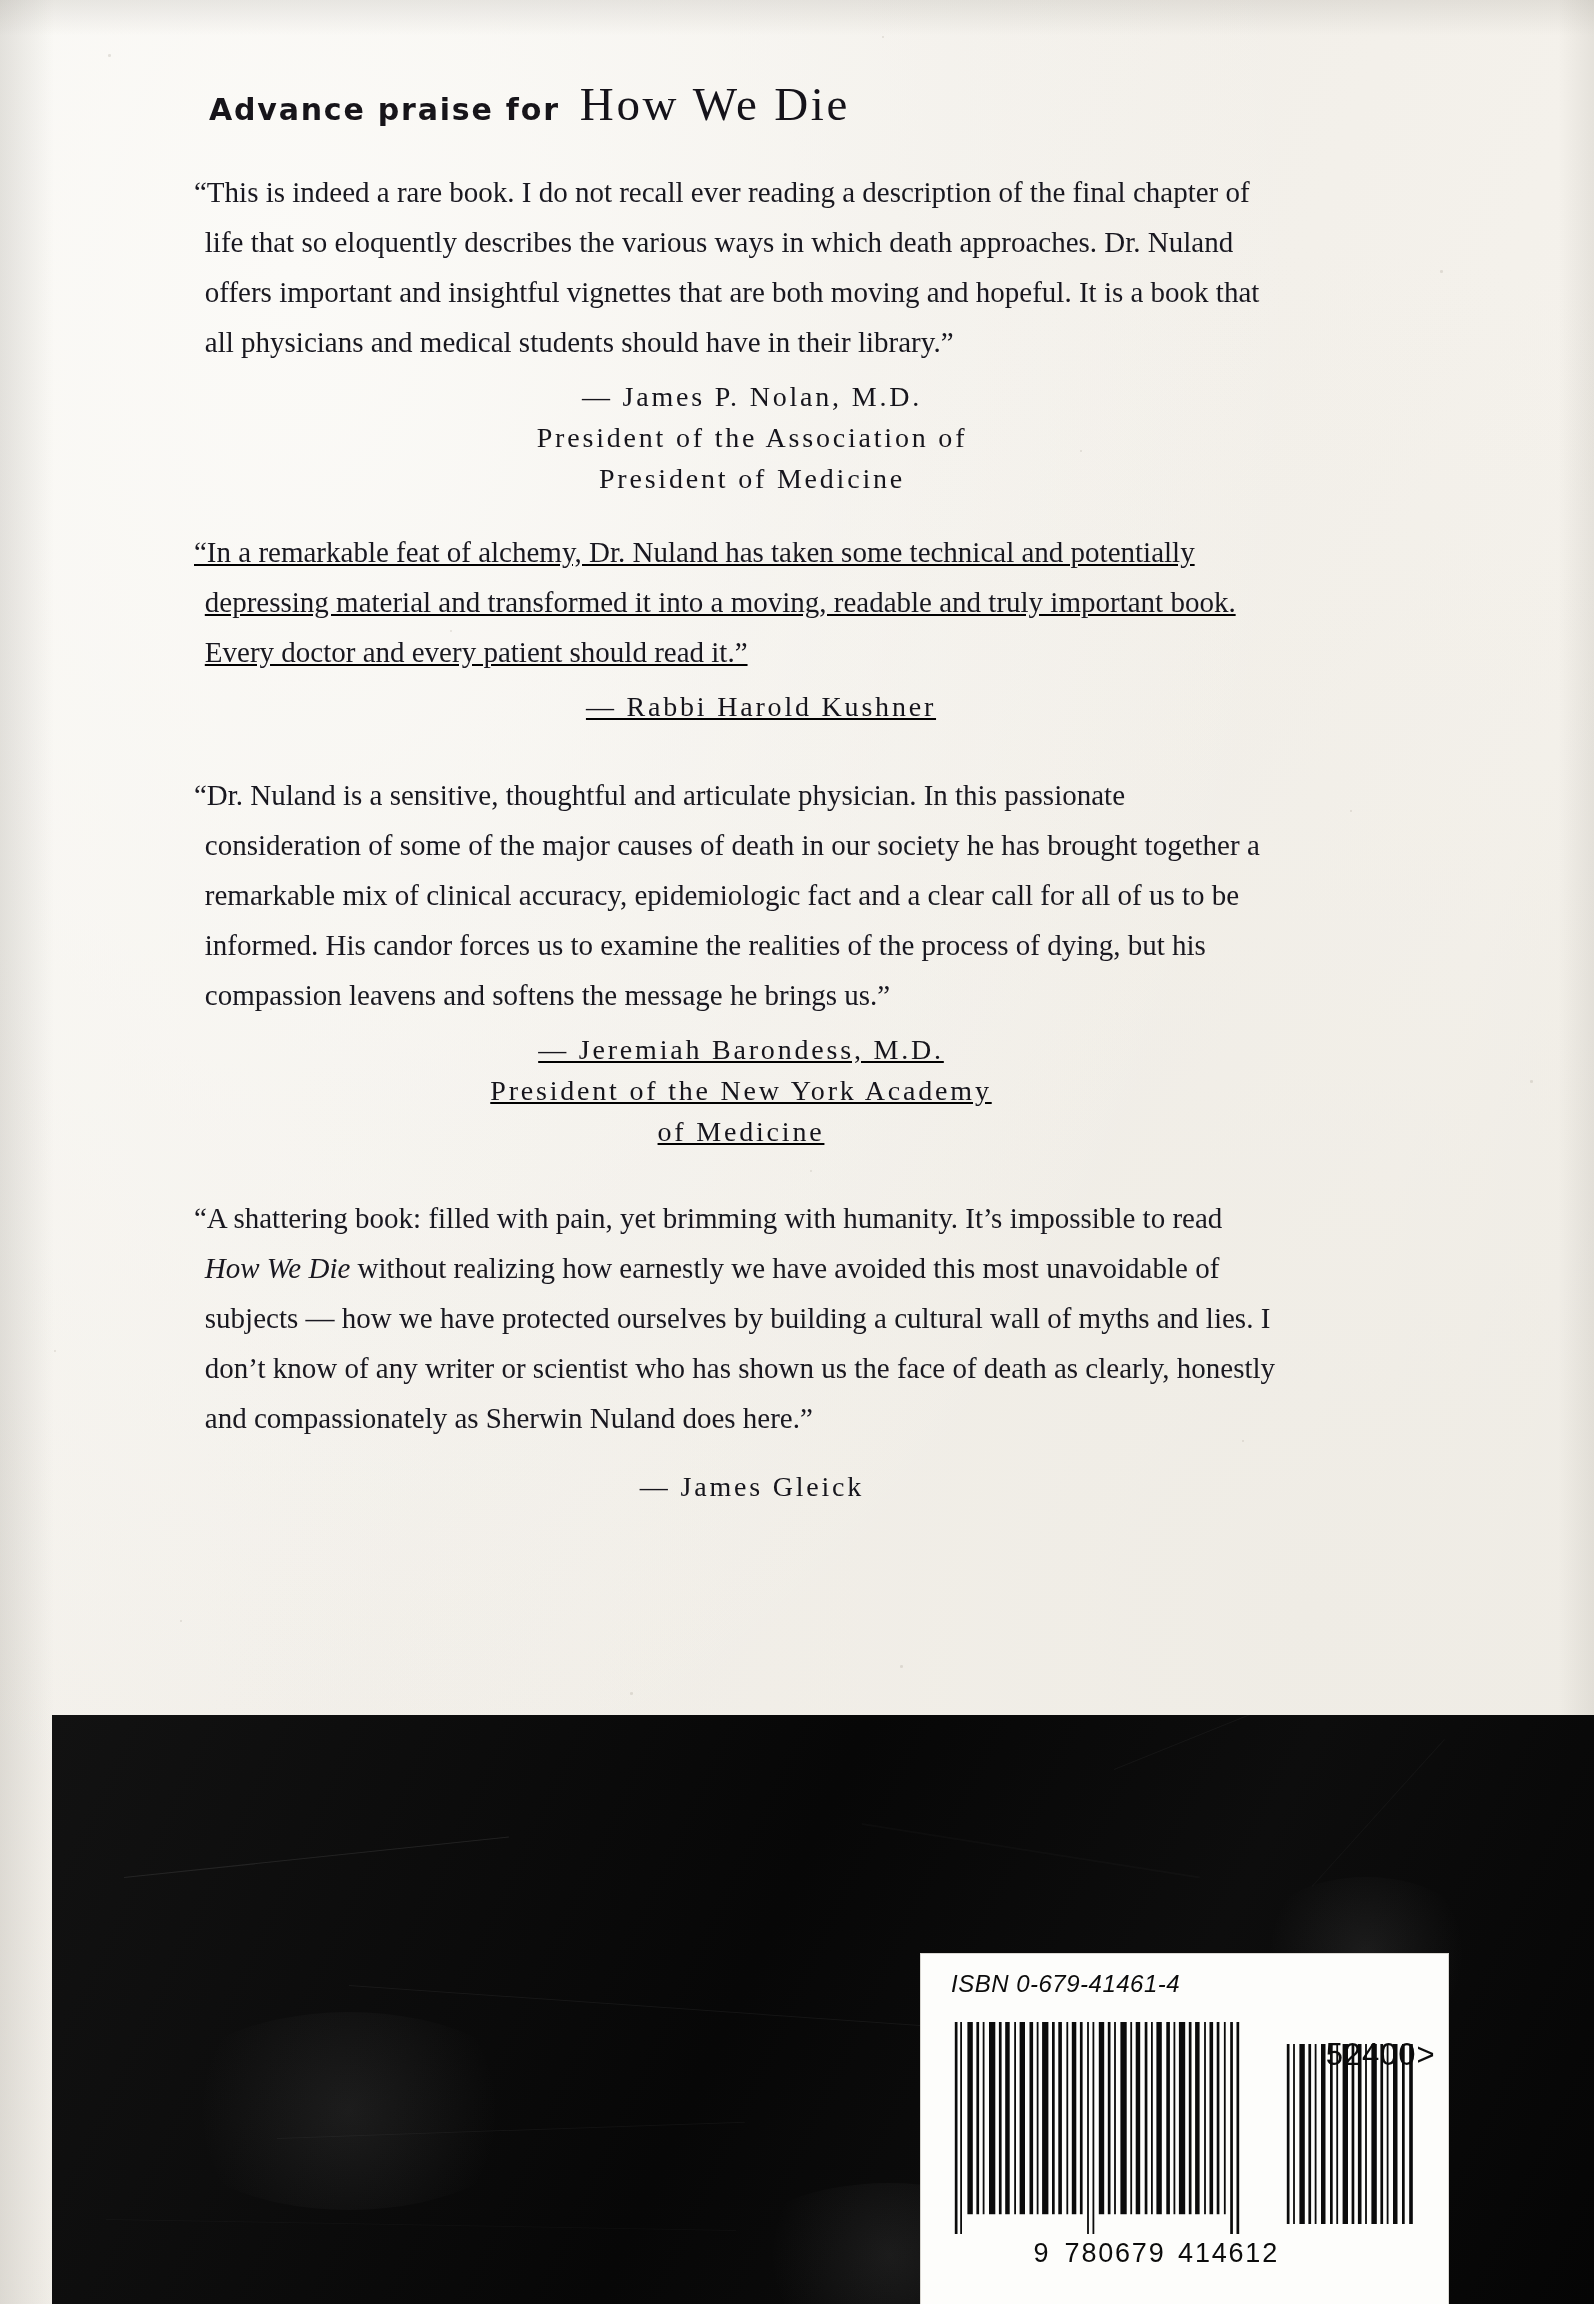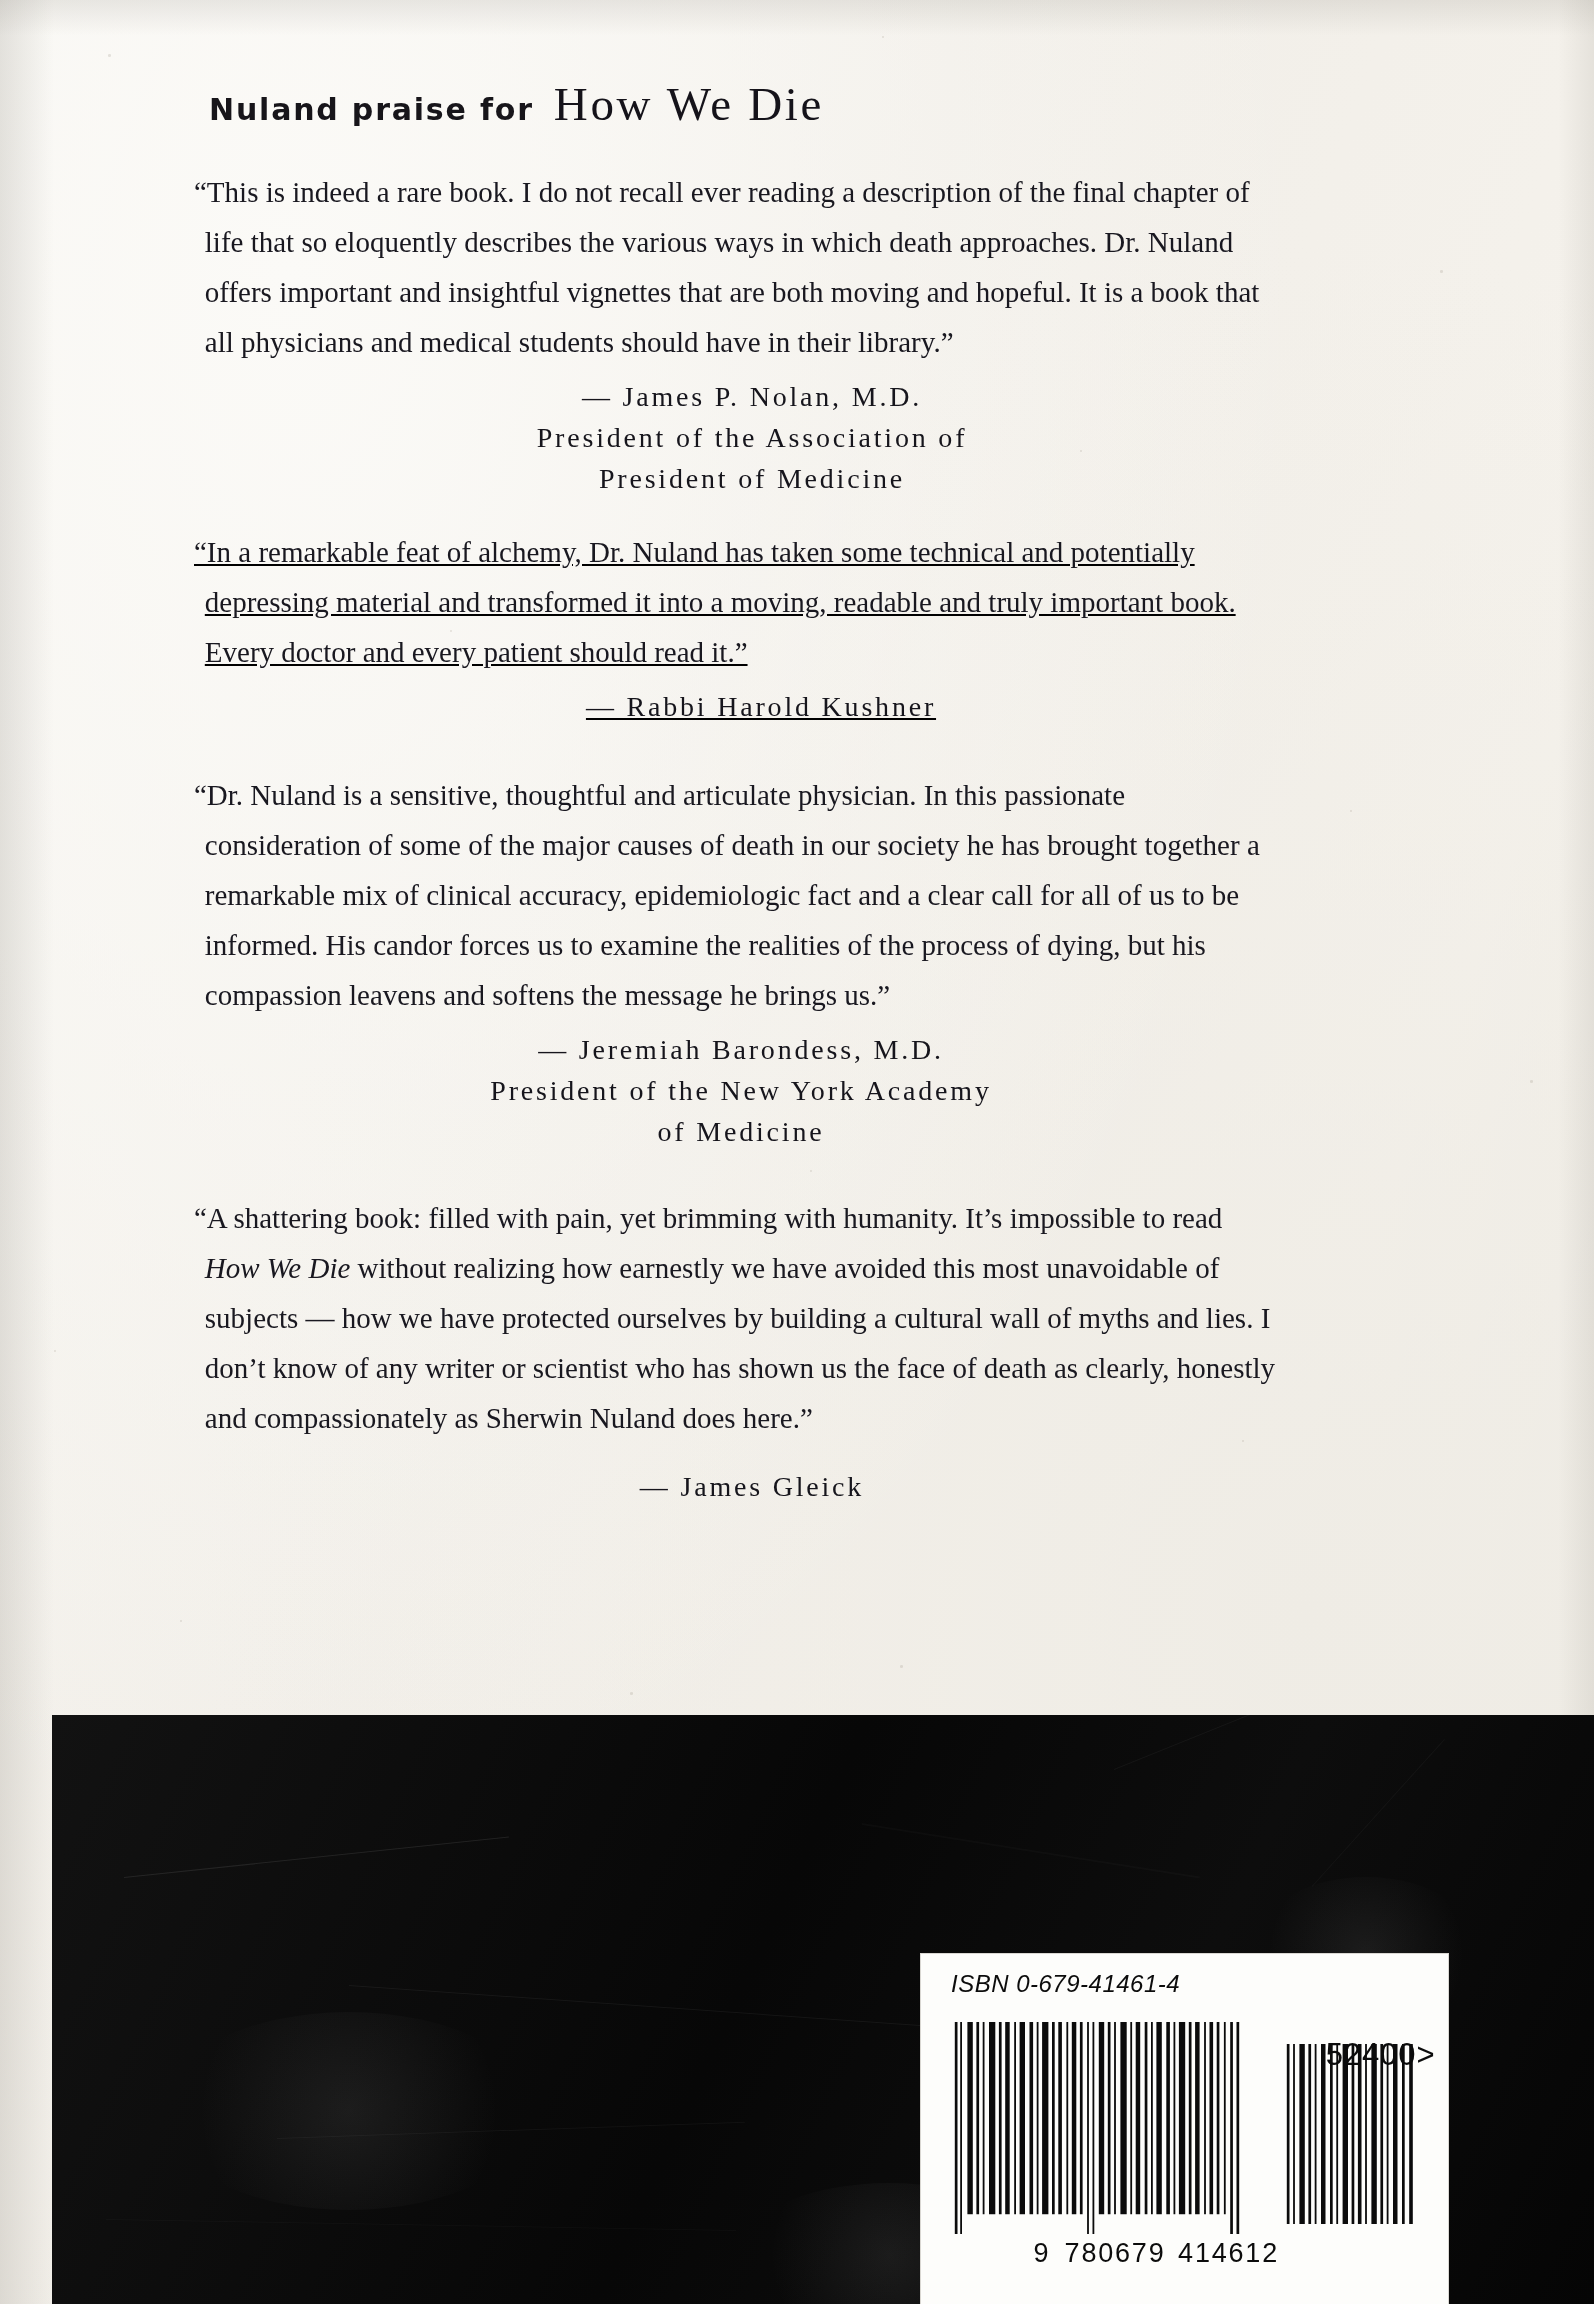--- a/index.html
+++ b/index.html
@@ -114,21 +114,21 @@
   }
 
   
   #q1 { margin-bottom: 28px; }
   #q2 { margin-bottom: 43px; text-decoration: underline; }
   #q3 { margin-bottom: 41px; }
   #q4 { margin-bottom: 0; }
 
   #q1 .attrib { padding-left: 27px; }
   #q2 .attrib { padding-left: 36px; }
-  #q3 .attrib { padding-left: 16px; }
+  #q3 .attrib { padding-left: 16px; text-decoration: underline; }
   #q4 .attrib { padding-left: 27px; margin-top: 23.4px; }
 
   
   .black-panel {
     position: absolute;
     left: 52px;
     right: 0;
     top: 1715px;
     bottom: 0;
     background: #090909;
@@ -227,21 +227,21 @@
 
 <div class="jacket">
 
   <div class="edge-shade-left"></div>
   <div class="edge-shade-top"></div>
   <div class="edge-shade-right"></div>
 
   <div class="praise-area">
 
     <div class="headline">
-      <span class="adv">Nuland praise for</span>
+      <span class="adv">Advance praise for</span>
       <span class="title">How We Die</span>
     </div>
 
     <div class="quotes">
 
       <div class="quote-block" id="q1">
         <div class="quote-text">“This is indeed a rare book. I do not recall ever reading a description of the final chapter of life that so eloquently describes the various ways in which death approaches. Dr. Nuland offers important and insightful vignettes that are both moving and hopeful. It is a book that all physicians and medical students should have in their library.”</div>
         <div class="attrib">
           <div class="line">— James P. Nolan, M.D.</div>
           <div class="line">President of the Association of</div>

